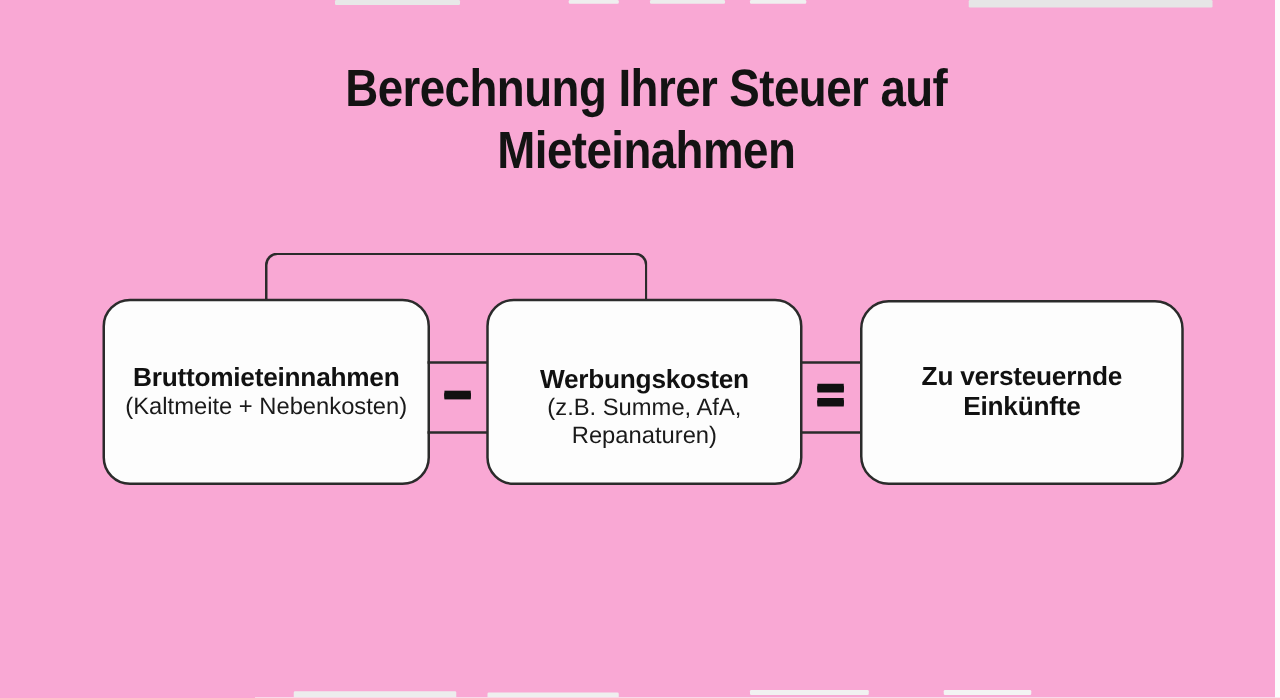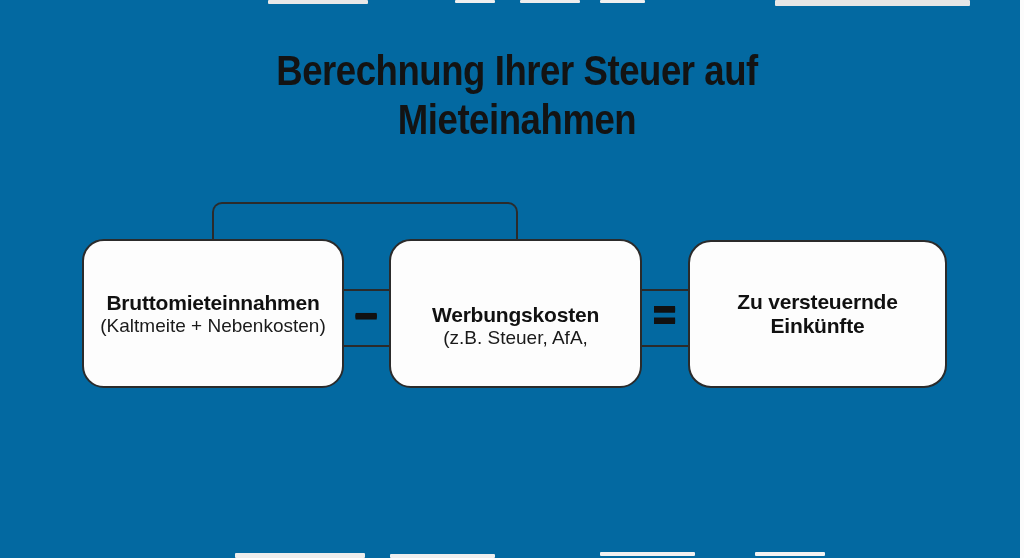--- a/index.html
+++ b/index.html
@@ -1,18 +1,18 @@
 <!DOCTYPE html>
 <html><head>
 <meta charset="utf-8">
 <style>
   html,body { margin:0; padding:0; background:#fcfcfc; }
   .canvas {
     position:relative; width:1020px; height:558px; overflow:hidden;
-    background:#0369a1; color:#151515;
+    background:#f9a8d4; color:#151515;
     font-family:"Liberation Sans", sans-serif;
   }
   
   .title {
     position:absolute; left:5px; top:46px; width:1024px;
     text-align:center; font-weight:bold; font-size:42px; line-height:49px;
     letter-spacing:-0.5px; transform:scaleX(0.87); transform-origin:50% 0;
     color:#131313;
   }
   
@@ -75,21 +75,22 @@
     <div class="box-title">Bruttomieteinnahmen</div>
     <div class="box-sub">(Kaltmeite + Nebenkosten)</div>
   </div>
 
   <div class="op-cell op-cell-1">
     <span class="op">−</span>
   </div>
 
   <div class="box box-2">
     <div class="box-title">Werbungskosten</div>
-    <div class="box-sub">(z.B. Steuer, AfA,</div>
+    <div class="box-sub">(z.B. Summe, AfA,</div>
+    <div class="box-sub">Repanaturen)</div>
   </div>
 
   <div class="op-cell op-cell-2">
     <span class="op">=</span>
   </div>
 
   <div class="box box-3">
     <div class="box-title">Zu versteuernde</div>
     <div class="box-title">Einkünfte</div>
   </div>

